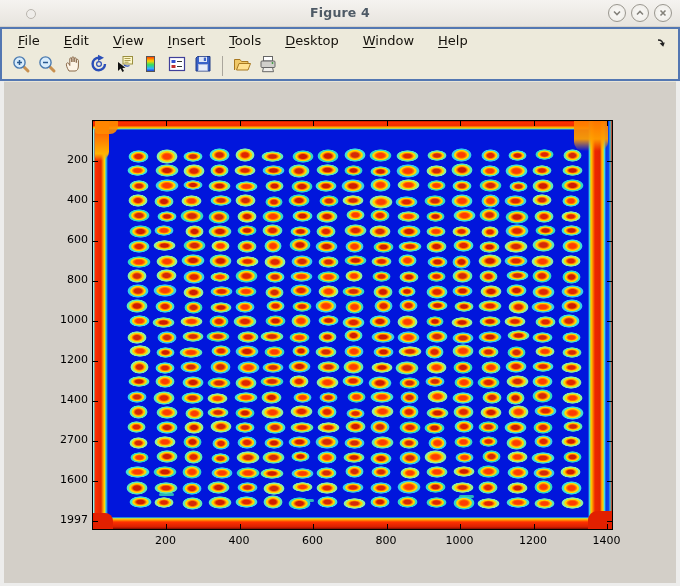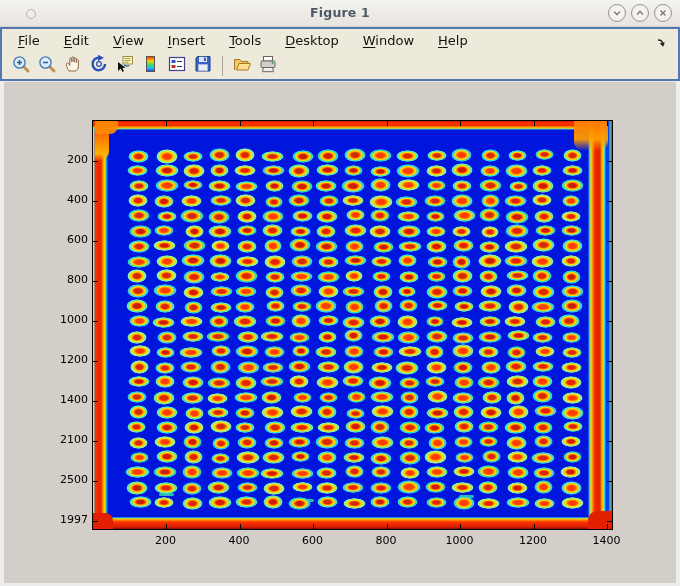--- a/index.html
+++ b/index.html
@@ -70,21 +70,21 @@
     left:36px;
   }
   .spot{position:absolute;border-radius:50%;}
   .win-edge-bottom{position:absolute;left:0;bottom:0;width:680px;height:3px;background:#ededec;}
 </style>
 </head>
 <body>
 
 <div class="titlebar">
   <div class="apptick"></div>
-  <div class="title">Figure 1</div>
+  <div class="title">Figure 4</div>
   <div class="tb-controls">
       <div class="tb-btn">
         <span>
           <svg width="12" height="12" viewBox="0 0 12 12">
             <polyline points="3,4.5 6,7.5 9,4.5" fill="none" stroke="#84817a" stroke-width="1.6"></polyline>
           </svg>
         </span>
       </div>
       <div class="tb-btn">
         <span>
@@ -668,19 +668,19 @@
       <div class="xlabel" style="left: 425.564px;">1000</div>
       <div class="xlabel" style="left: 499.076px;">1200</div>
       <div class="xlabel" style="left: 572.589px;">1400</div>
       <div class="ylabel" style="top: 71px;">200</div>
       <div class="ylabel" style="top: 111px;">400</div>
       <div class="ylabel" style="top: 151px;">600</div>
       <div class="ylabel" style="top: 191px;">800</div>
       <div class="ylabel" style="top: 231px;">1000</div>
       <div class="ylabel" style="top: 271px;">1200</div>
       <div class="ylabel" style="top: 311px;">1400</div>
-      <div class="ylabel" style="top: 351px;">2100</div>
-      <div class="ylabel" style="top: 391px;">2500</div>
+      <div class="ylabel" style="top: 351px;">2700</div>
+      <div class="ylabel" style="top: 391px;">1600</div>
       <div class="ylabel" style="top: 431px;">1997</div>
     </div>
 
 </div>
 <div class="win-edge-bottom"></div>
 
 </body></html>

